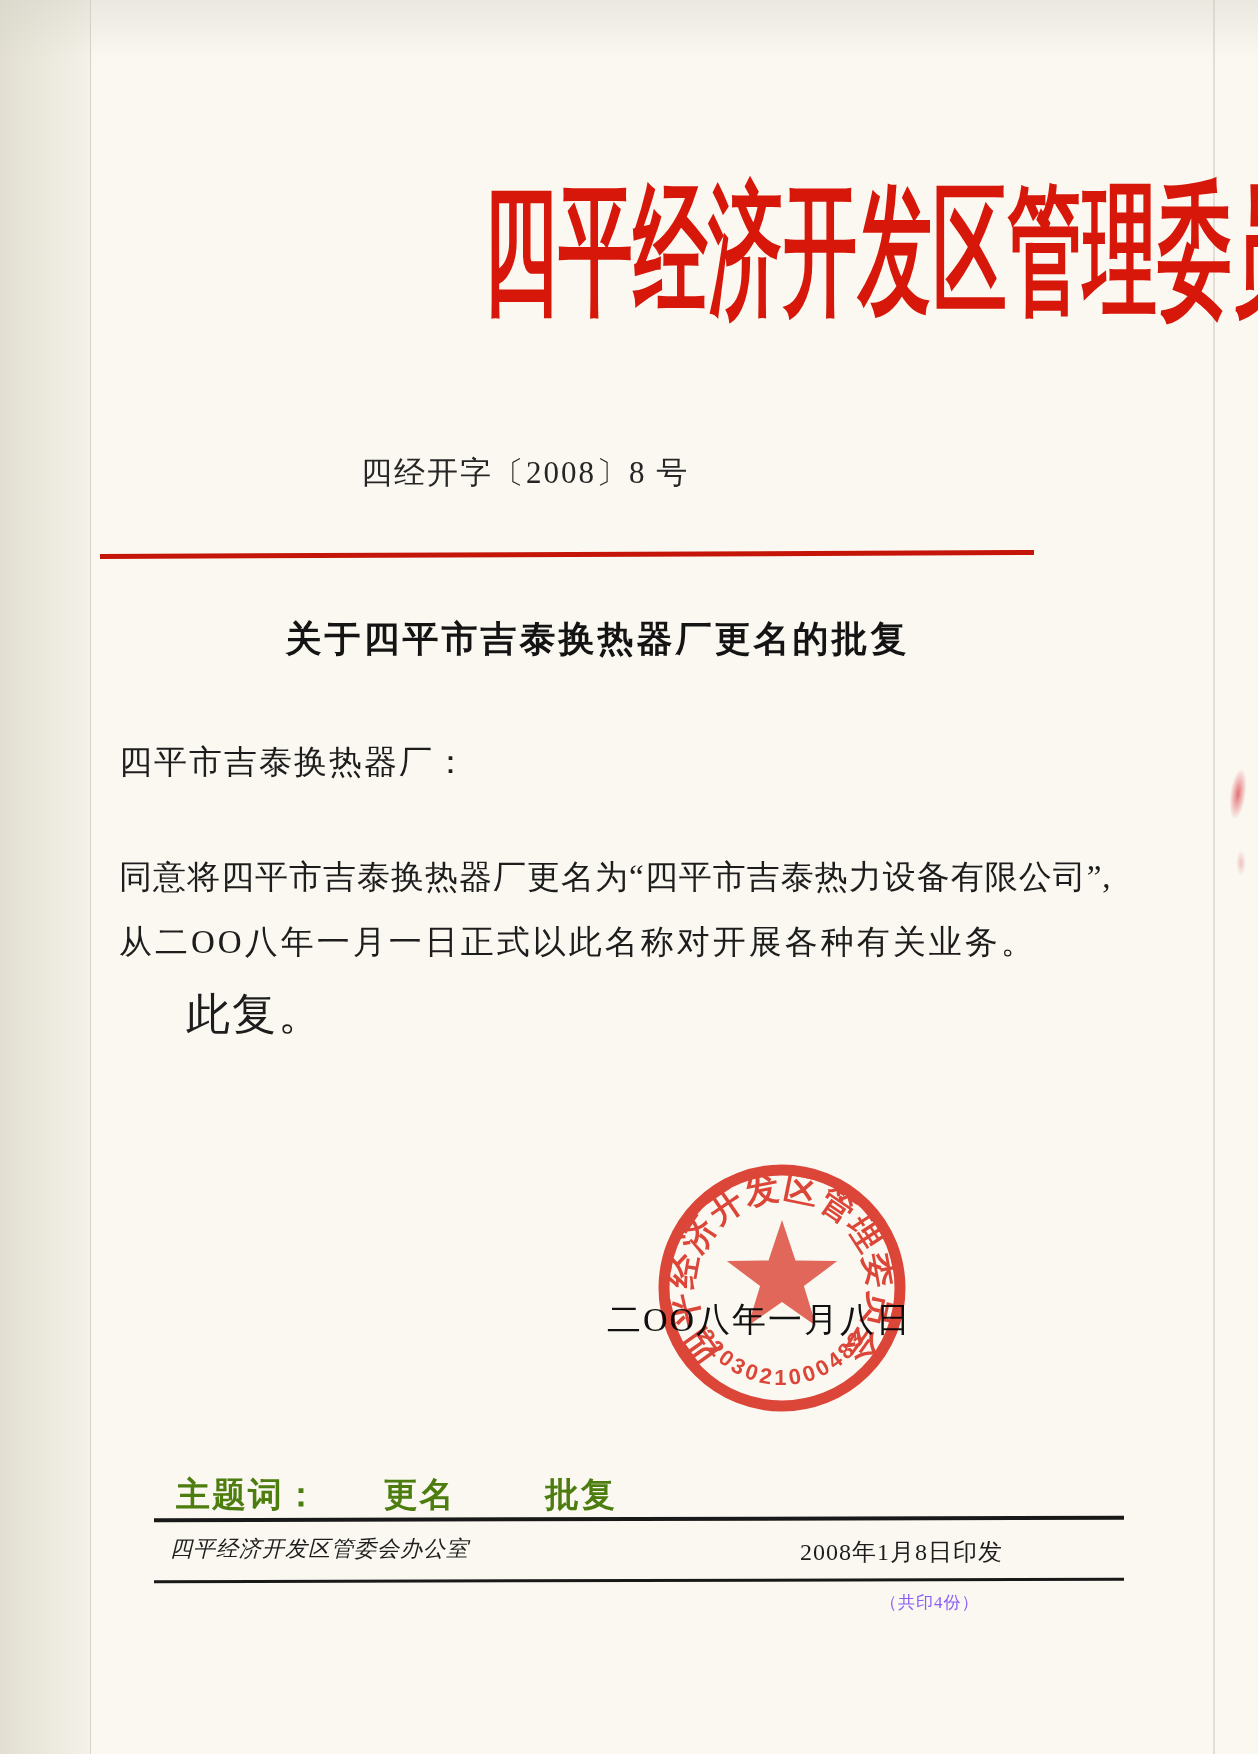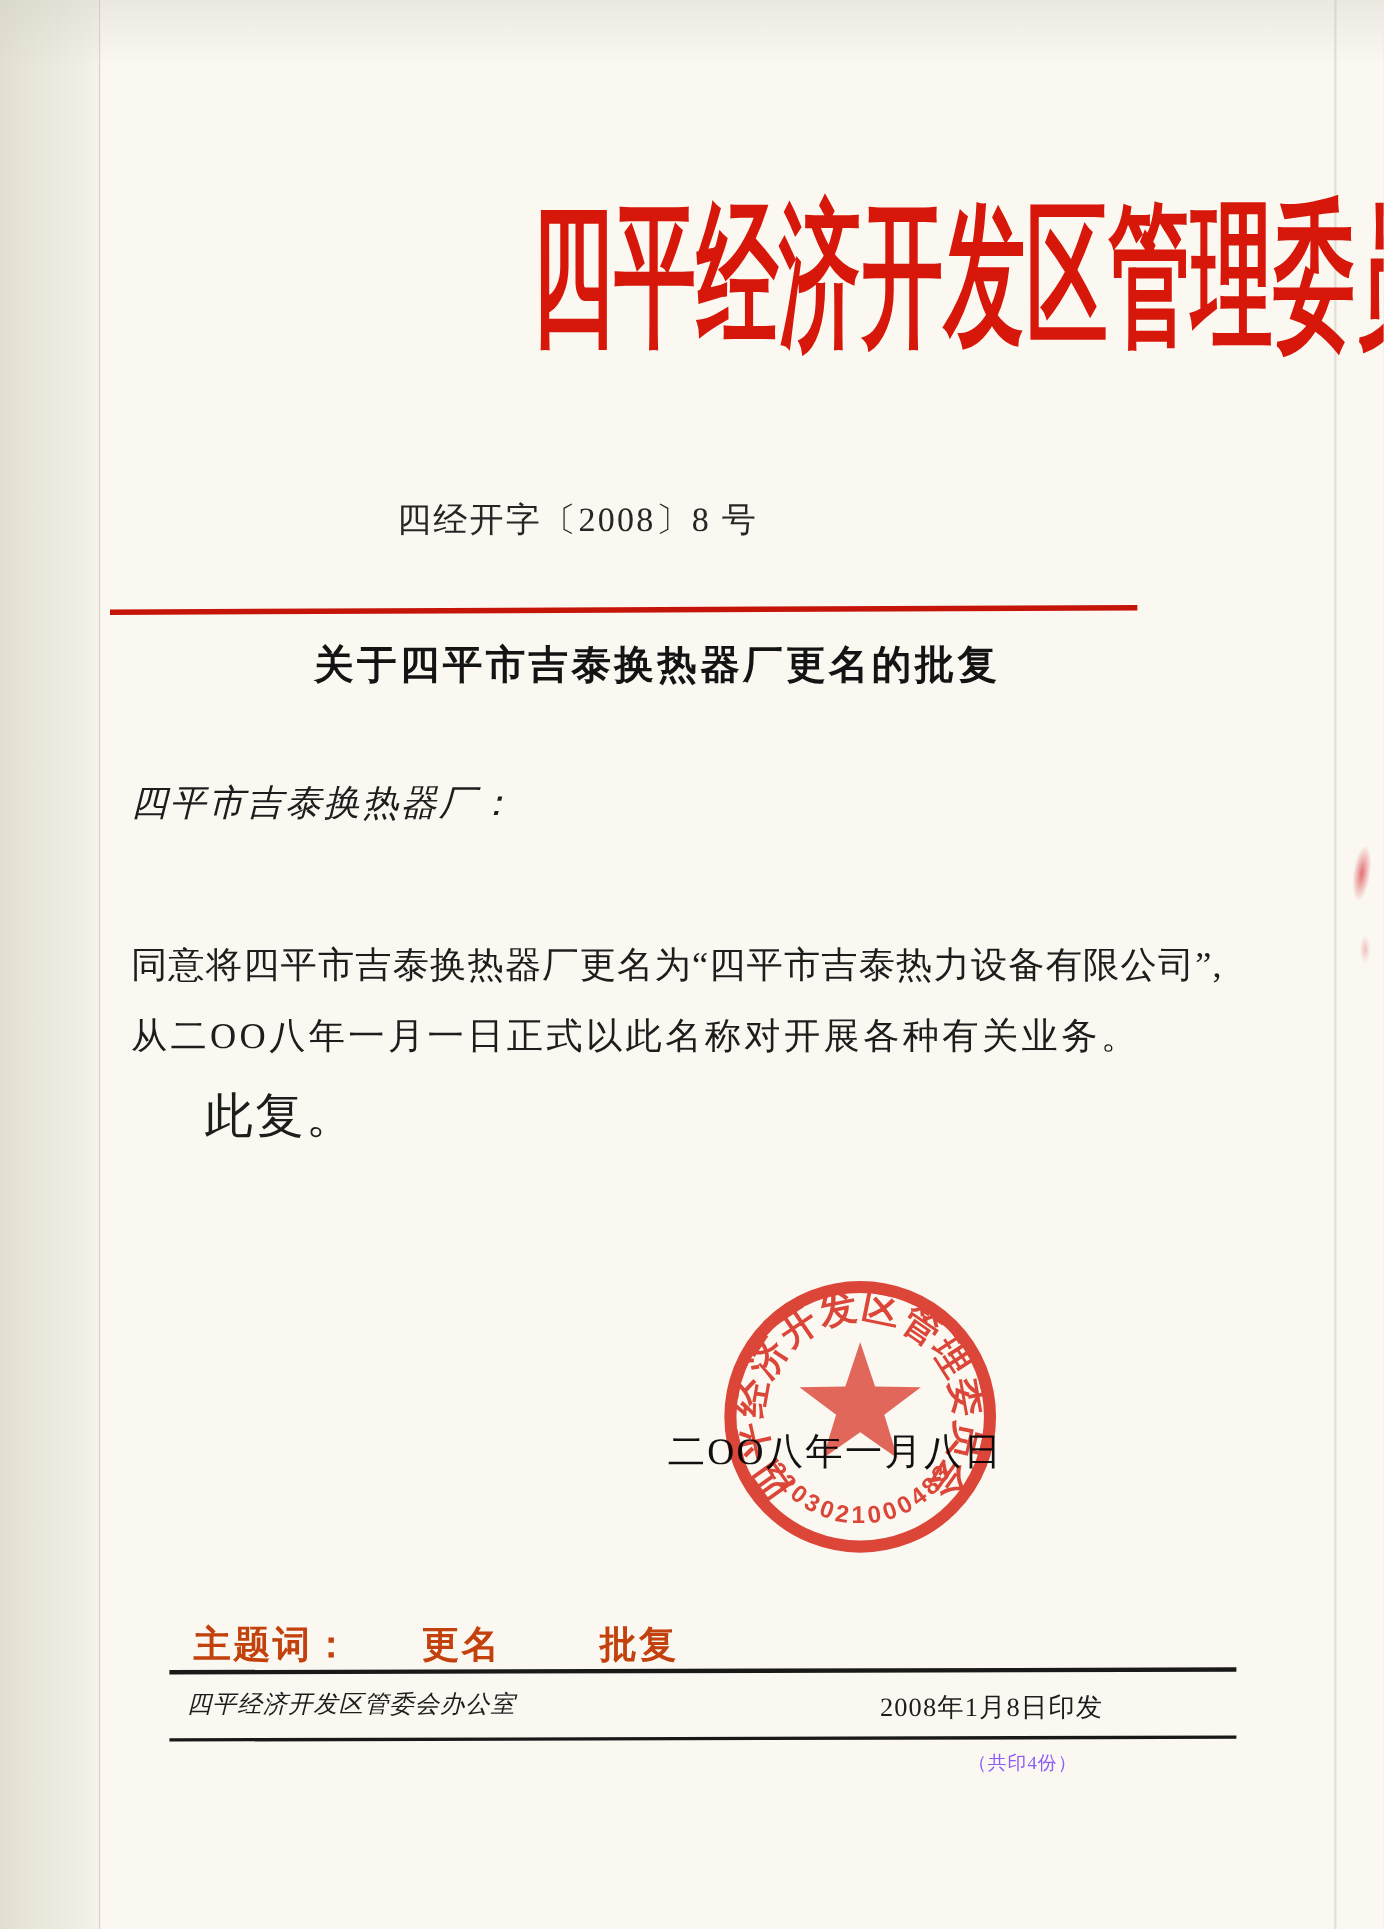--- a/index.html
+++ b/index.html
@@ -46,27 +46,27 @@
   }
   .doc-number{
     position:absolute;top:452px;left:0;width:1050px;text-align:center;
     font-size:31px;letter-spacing:2px;color:#262626;
   }
   .red-rule{
     position:absolute;top:552px;left:100px;width:934px;height:5px;
     background:var(--rule-red);transform:rotate(-0.25deg);
   }
   .doc-title{
-    position:absolute;top:580px;left:0;width:1195px;text-align:center;
+    position:absolute;top:615px;left:0;width:1195px;text-align:center;
     font-family:"Liberation Sans","DejaVu Sans",sans-serif;
     font-weight:bold;font-size:36px;letter-spacing:3px;color:#141414;
   }
 
   
-  .salutation{position:absolute;top:708px;left:119px;font-size:33px;letter-spacing:2px;font-style:italic;}
+  .salutation{position:absolute;top:740px;left:119px;font-size:33px;letter-spacing:2px;}
   .body-line{position:absolute;left:119px;width:1050px;font-size:33px;white-space:nowrap;}
   .body-line.l1{top:790px;letter-spacing:3.5px;}
   .body-line.l1::before{content:"";display:inline-block;width:66px;}
   .body-line.l2{top:855px;letter-spacing:1px;}
   .body-line.l3{top:920px;letter-spacing:3px;}
   .closing{position:absolute;top:985px;left:186px;font-size:44px;letter-spacing:2px;}
 
   
   .issue-date{
     position:absolute;top:1297px;left:607px;
@@ -81,21 +81,21 @@
   .seal .star{fill:var(--seal-red);opacity:.82;}
   .seal .ring-text{fill:var(--seal-red);font-family:"Liberation Sans","DejaVu Sans",sans-serif;
     font-weight:bold;font-size:34px;letter-spacing:1px;}
   .seal .num-text{fill:var(--seal-red);font-family:"Liberation Sans","DejaVu Sans",sans-serif;
     font-weight:bold;font-size:22px;letter-spacing:3.5px;}
 
   
   .keywords-row{
     position:absolute;top:1472px;left:176px;
     font-family:"Liberation Sans","DejaVu Sans",sans-serif;
-    font-weight:bold;font-size:34px;letter-spacing:2px;color:#c2410c;
+    font-weight:bold;font-size:34px;letter-spacing:2px;color:#4d7c0f;
   }
   .keywords-row .kw1{margin-left:52px;}
   .keywords-row .kw2{margin-left:78px;}
   .footer-rule-1{position:absolute;top:1517px;left:154px;width:970px;height:4px;background:#191919;transform:rotate(-0.15deg);}
   .footer-rule-2{position:absolute;top:1579px;left:154px;width:970px;height:3px;background:#191919;transform:rotate(-0.15deg);}
   .footer-office{position:absolute;top:1534px;left:170px;font-size:22px;letter-spacing:1px;font-style:italic;}
   .footer-print-date{position:absolute;top:1536px;left:800px;font-size:24px;letter-spacing:1px;}
   .footer-copies{position:absolute;top:1591px;left:880px;font-size:17px;letter-spacing:1px;color:#8b5cf6;}
 </style>
 </head>

